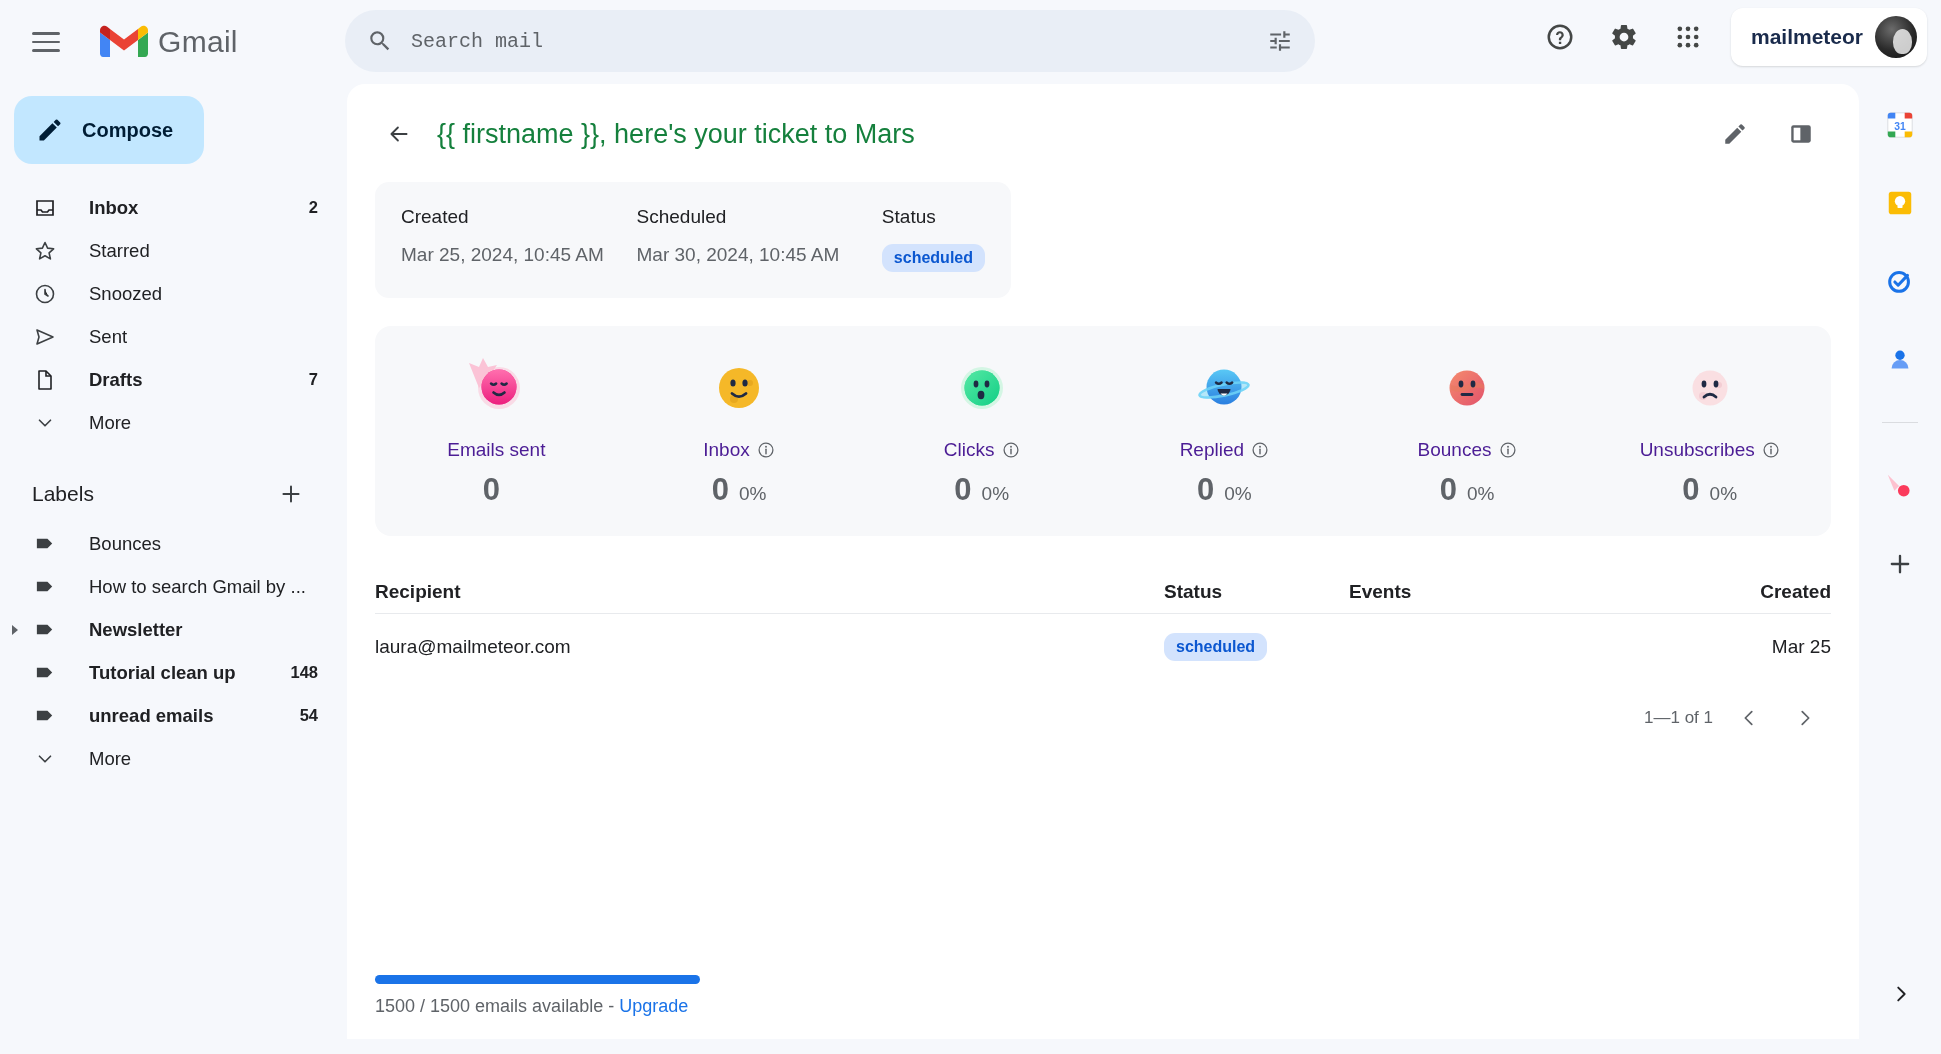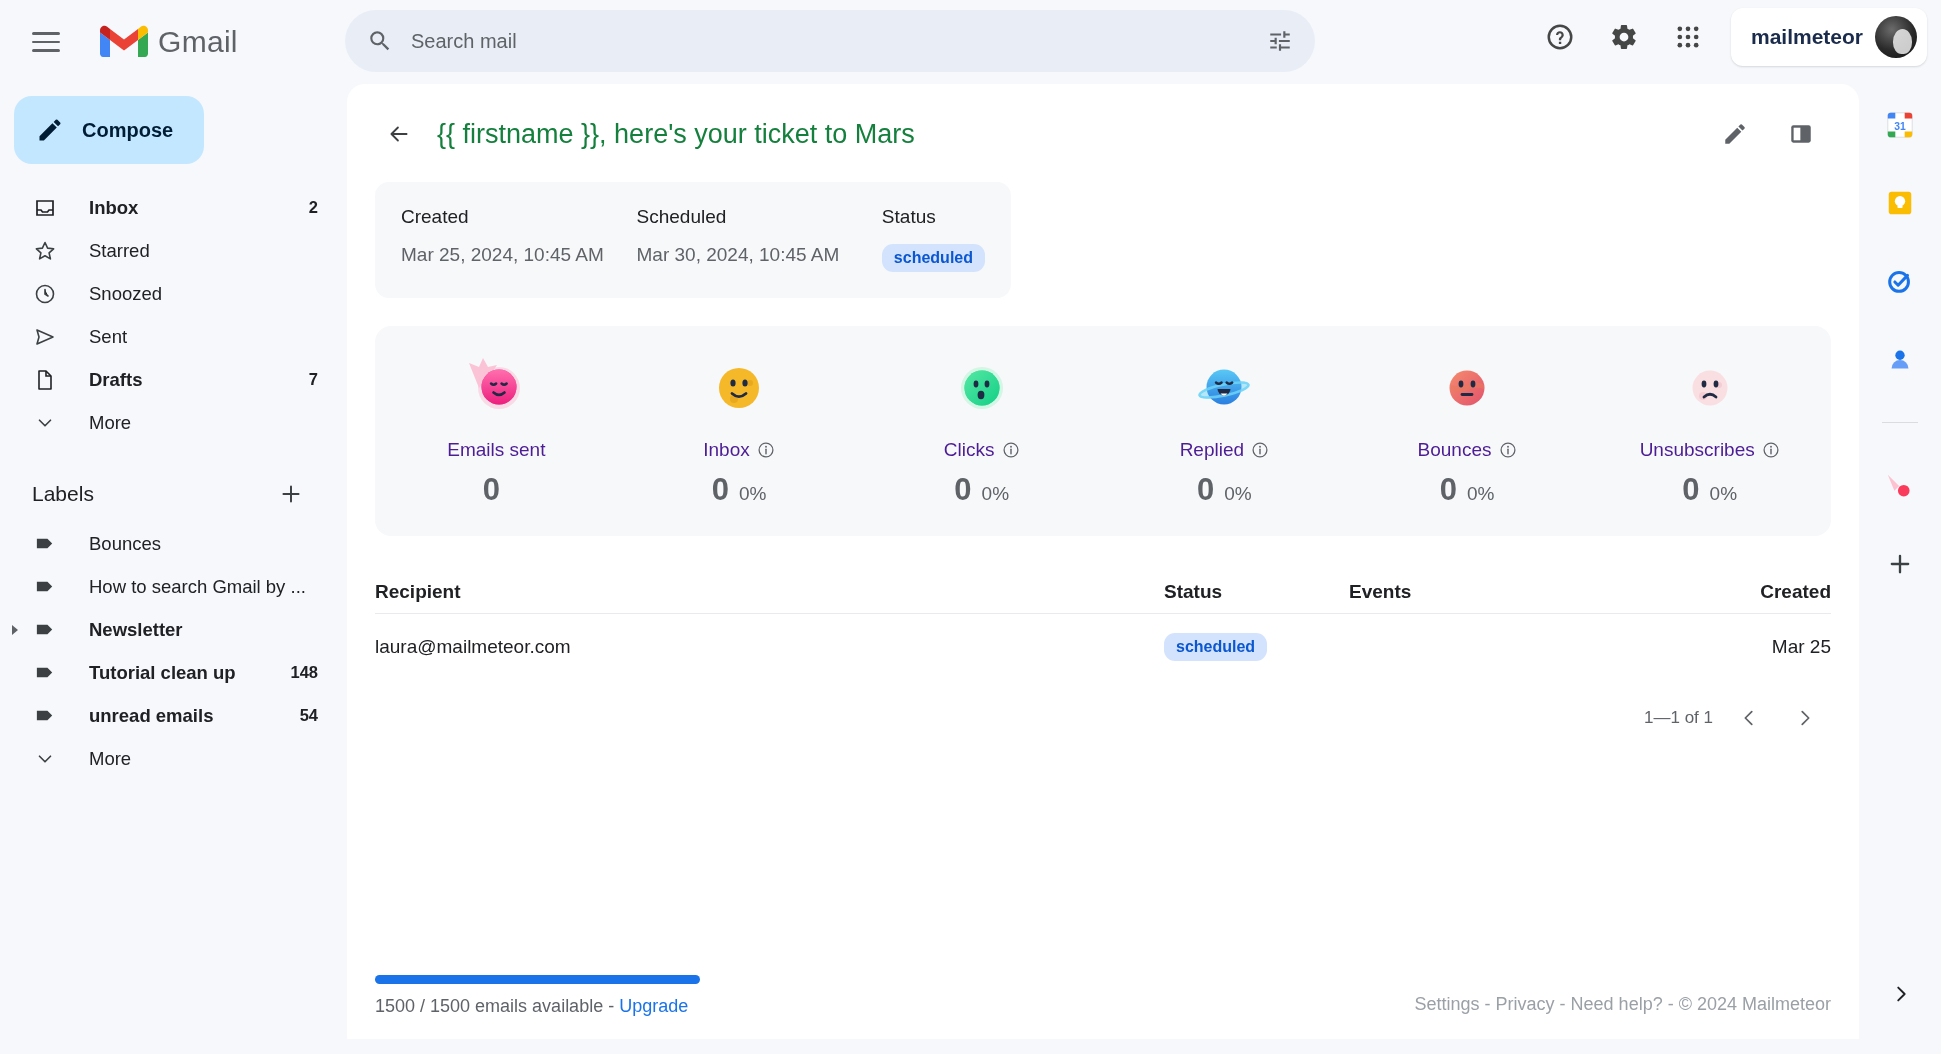--- a/index.html
+++ b/index.html
@@ -28,21 +28,21 @@
 
   .searchwrap {
     position: absolute; left: 345px; top: 10px;
     width: 970px; height: 62px;
     background: #e9eef6; border-radius: 31px;
     display: flex; align-items: center; padding: 0 22px;
   }
   .search-ic { width: 26px; height: 26px; flex: 0 0 auto; margin-right: 18px; }
   .search-input {
     flex: 1; border: none; outline: none; background: transparent;
-    font-size: 20px; color: #404040; font-family: Liberation Sans, sans-serif;
+    font-size: 20px; color: #404040; font-family: Liberation Mono, monospace;
   }
   .search-input::placeholder { color: #5f6368; }
   .tune-ic { width: 26px; height: 26px; cursor: pointer; }
 
   .top-right { position: absolute; right: 14px; top: 8px; display: flex; align-items: flex-start; gap: 6px; }
   .ticon {
     width: 58px; height: 58px; border-radius: 50%;
     display: flex; align-items: center; justify-content: center; cursor: pointer;
   }
   .account-chip {
@@ -618,23 +618,20 @@
           </svg>
       </div>
     </div>
   </div>
 
   <div class="footer">
     <div class="quota">
       <div class="bar"></div>
       <div class="quota-txt"><span>1500 / 1500 emails available - </span><a>Upgrade</a></div>
     </div>
-    <div class="foot-links">
-      <span>Settings - Privacy - Need help? - © 2024 Mailmeteor</span>
-    </div>
   </div>
 
 </div>
 
 <div class="rail">
   <div class="rail-ic">
     <svg width="30" height="30" viewBox="0 0 32 32">
       <rect x="3" y="3" width="26" height="26" rx="3" fill="#fff" stroke="#dadce0"></rect>
       <path fill="#4285f4" d="M3 6a3 3 0 013-3h5v6H3z"></path>
       <path fill="#ea4335" d="M21 3h5a3 3 0 013 3v3h-8z"></path>

